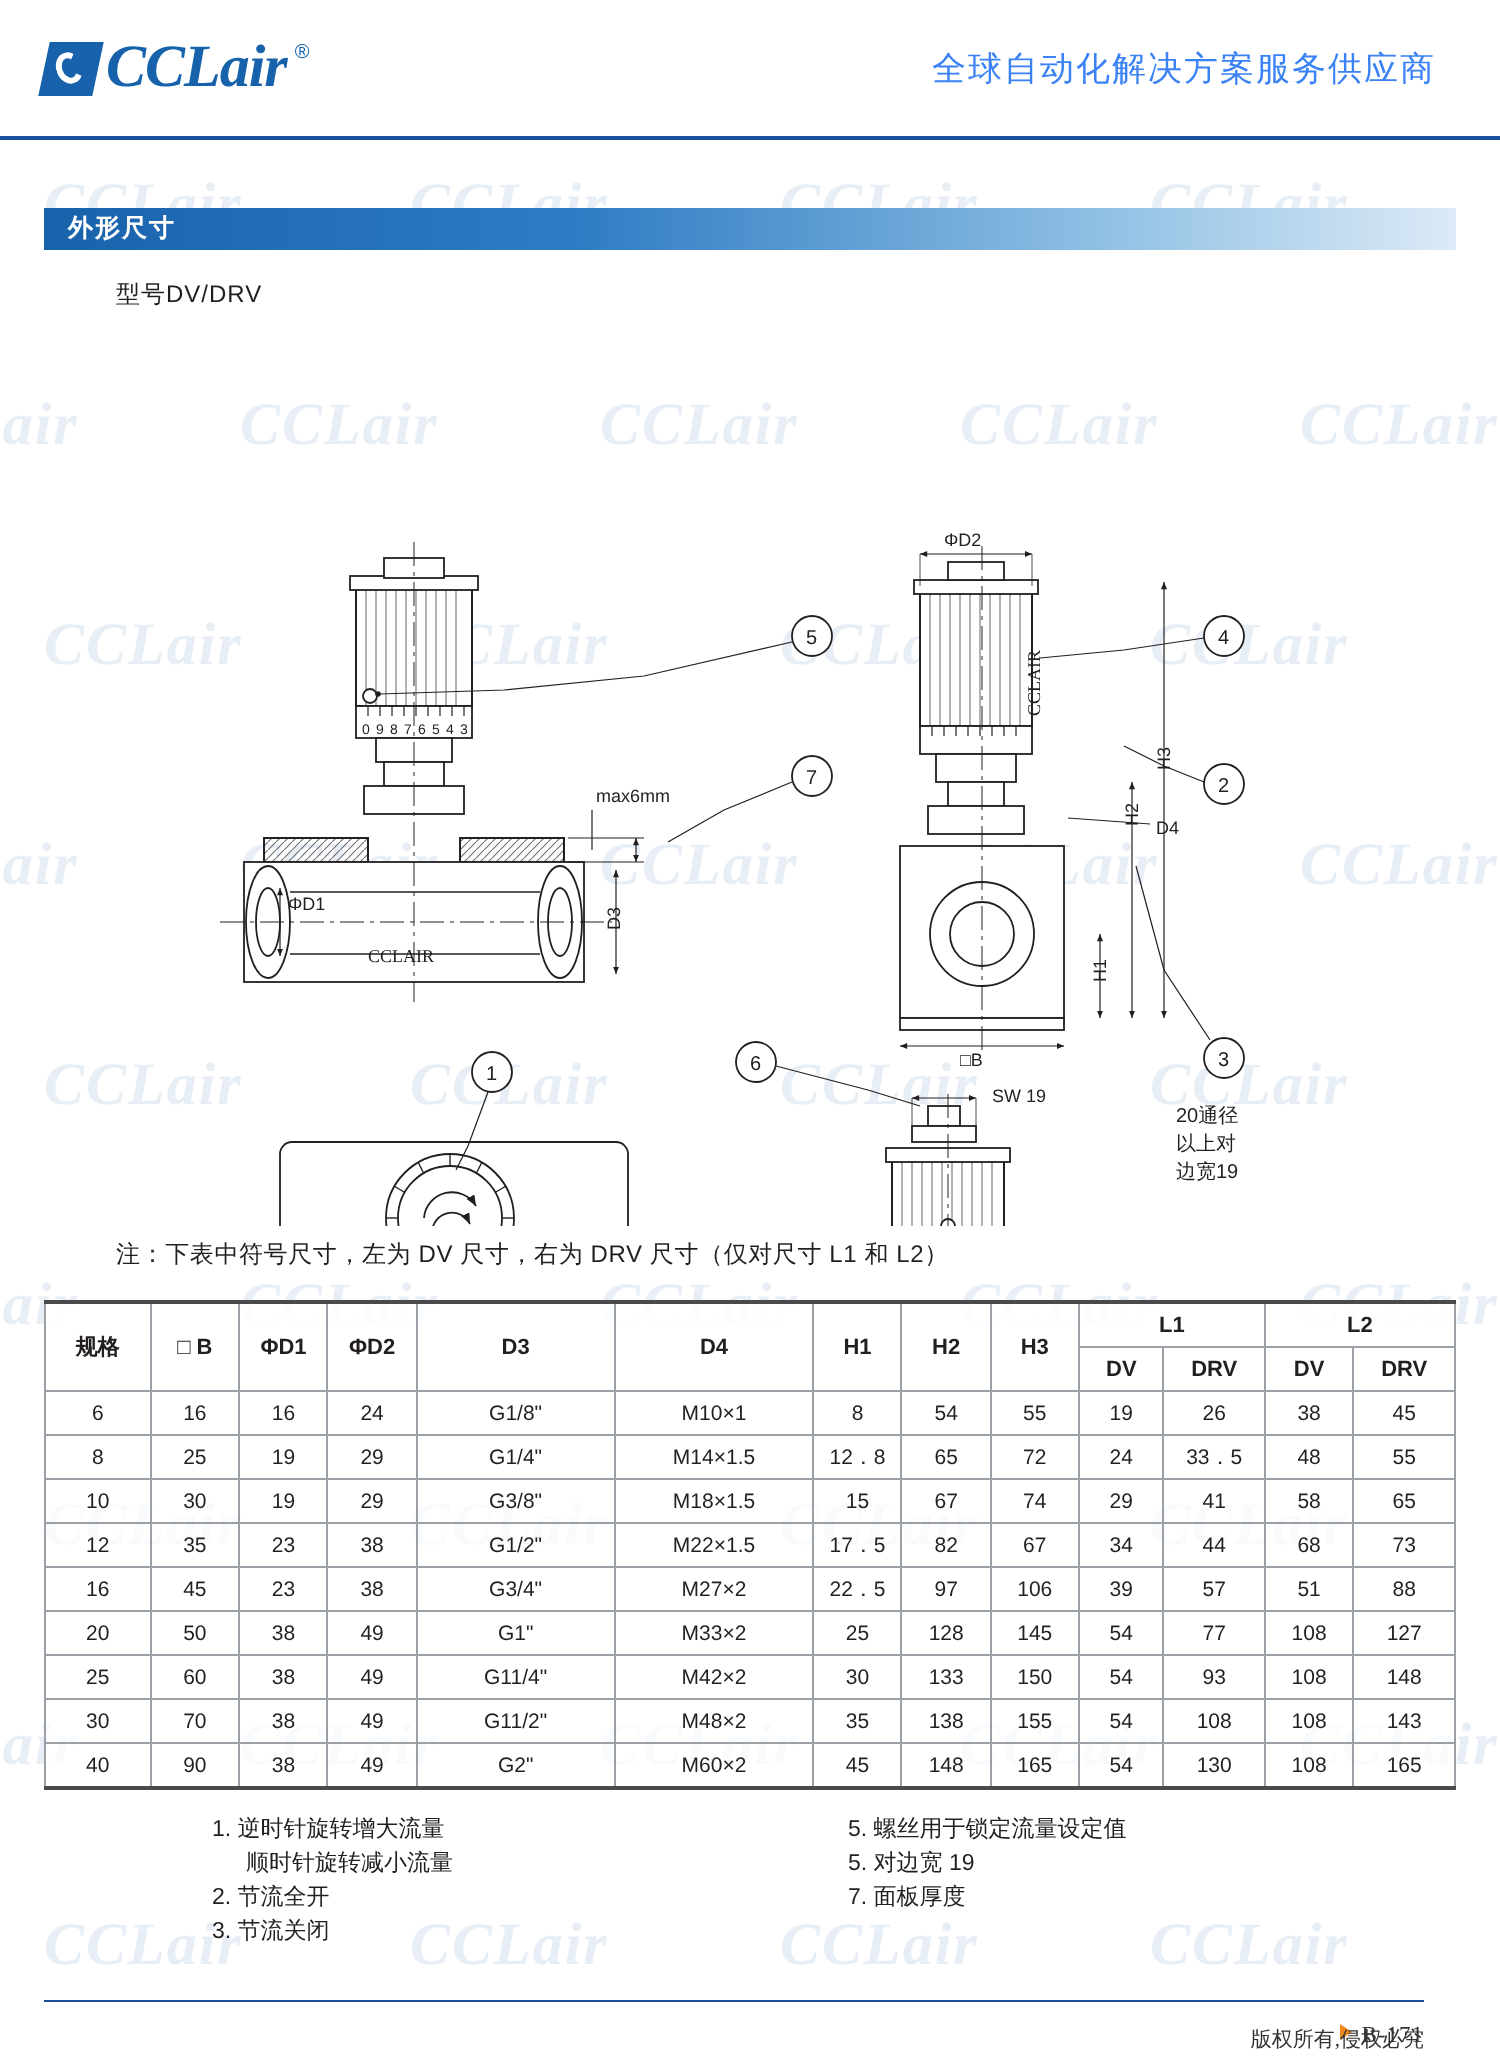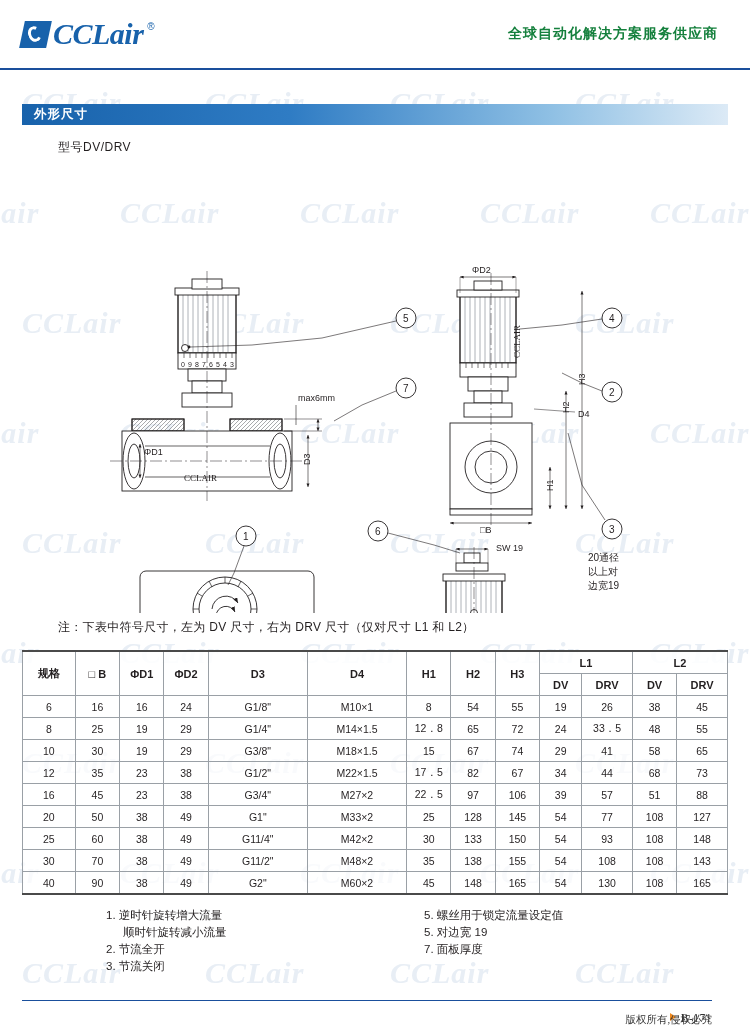--- a/index.html
+++ b/index.html
@@ -81,23 +81,23 @@
     letter-spacing: -0.5px;
   }
   .logo-reg {
     font-size: 10px;
     color: #1862ab;
     margin-top: 4px;
     font-family: "Liberation Sans", sans-serif;
   }
   .header-slogan {
     margin-left: auto;
-    color: #15803d;
-    font-size: 14px;
-    font-weight: bold;
+    color: #3b82f6;
+    font-size: 17px;
+    font-weight: normal;
     letter-spacing: 1px;
     padding-right: 10px;
   }
 
   
   .section-bar {
     position: relative;
     z-index: 2;
     margin: 34px 22px 0 22px;
     height: 21px;

